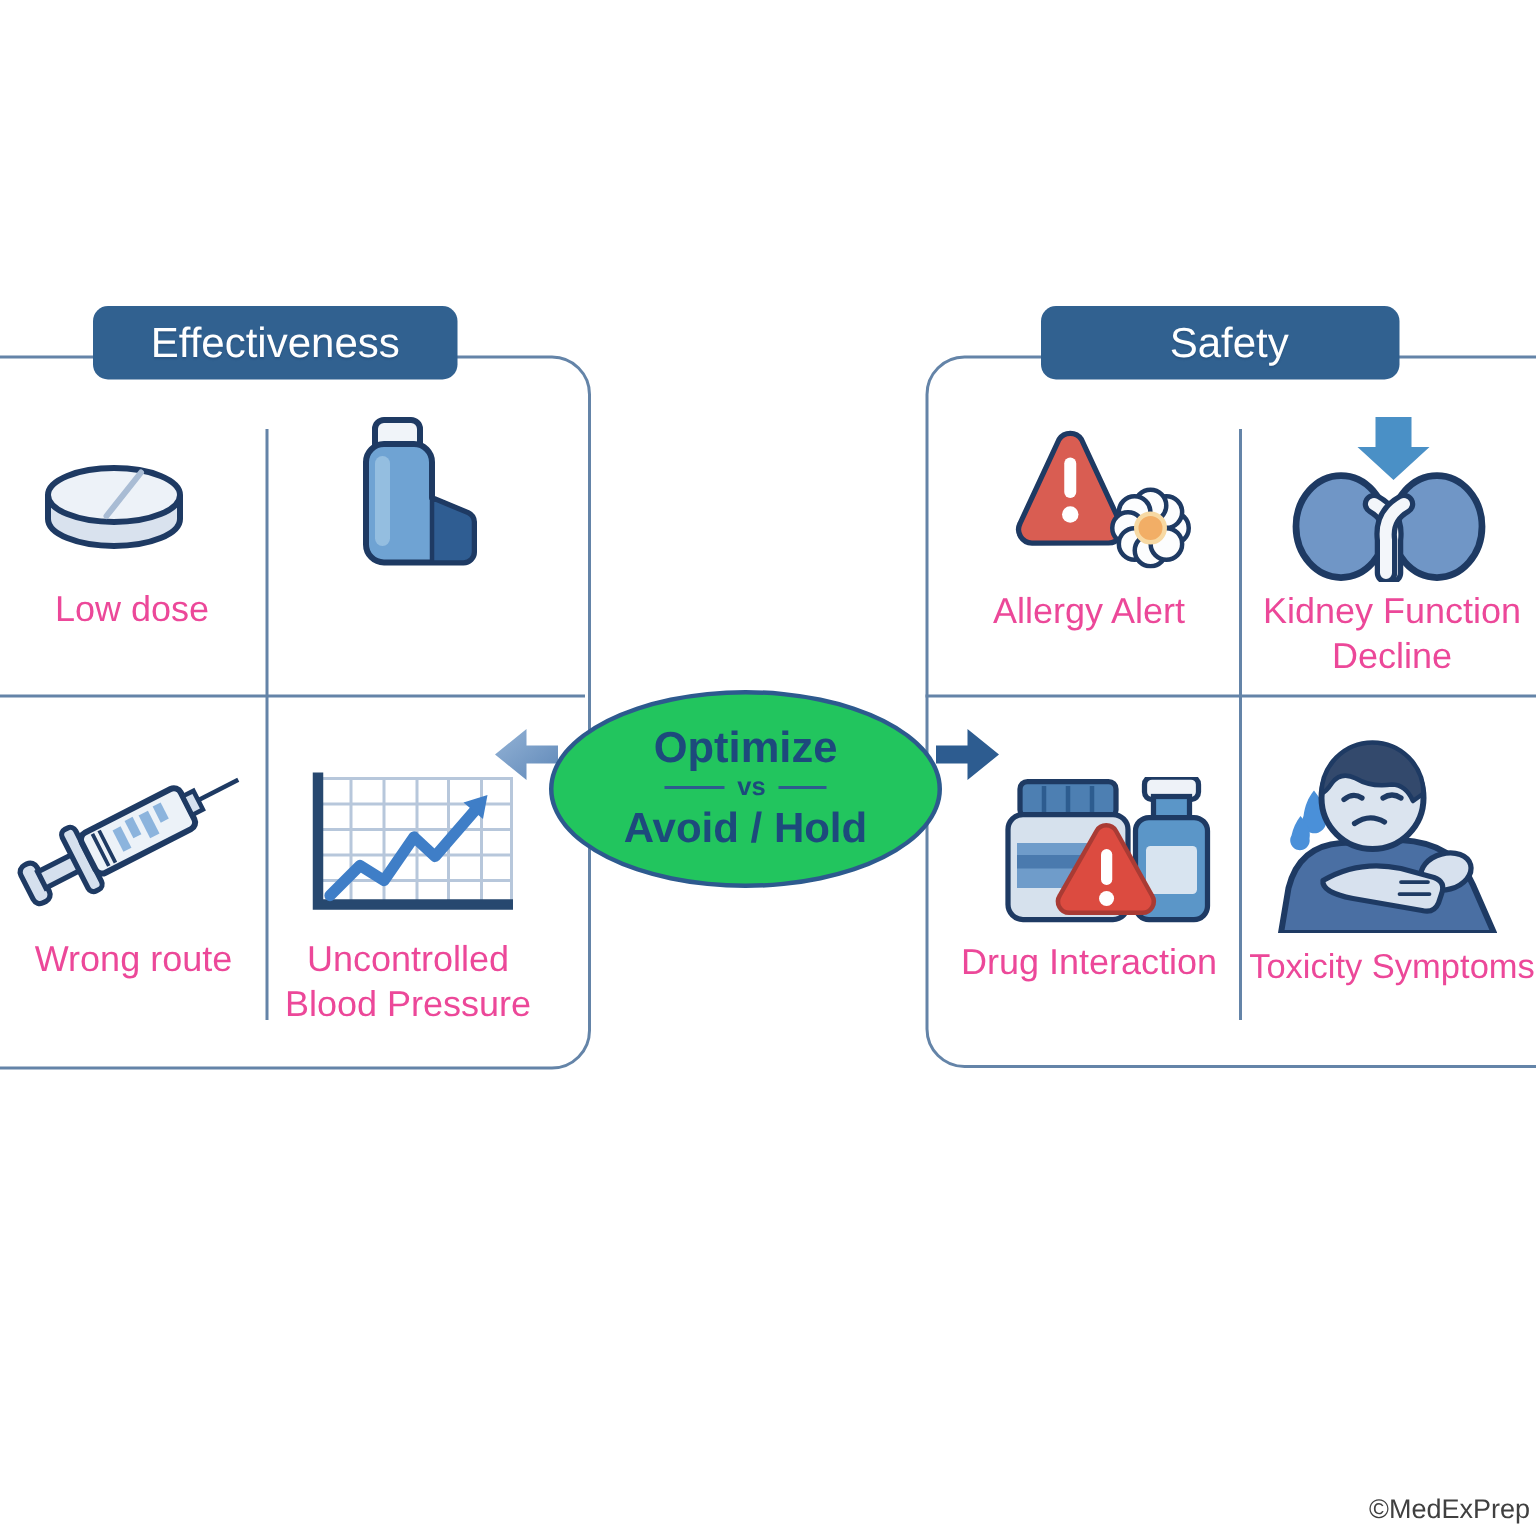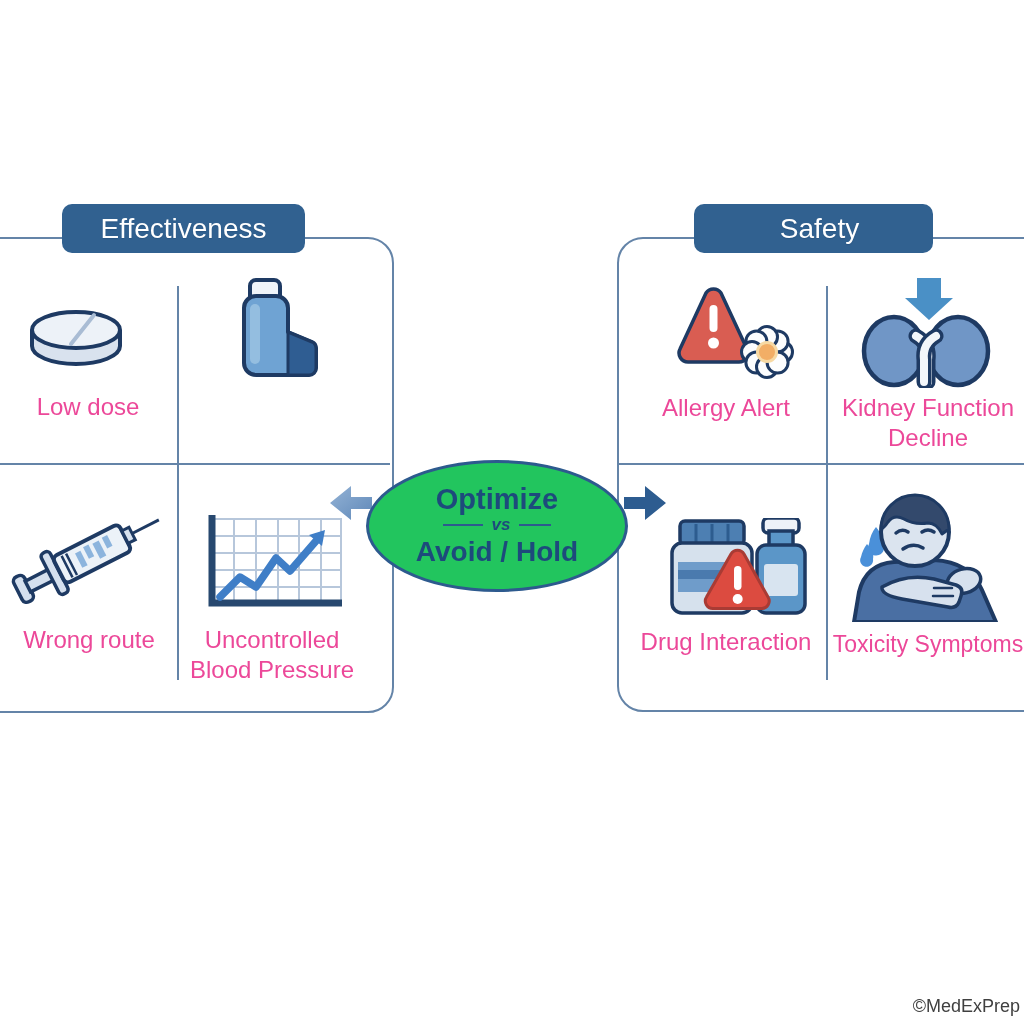--- a/index.html
+++ b/index.html
@@ -25,21 +25,21 @@
     border:3.5px solid #2d5a8e;border-radius:50%;z-index:5;
     display:flex;flex-direction:column;justify-content:center;align-items:center;gap:2px;
     box-sizing:border-box;
   }
   .oval-line1{font-size:29px;font-weight:bold;color:#1d4a7c;line-height:30px;}
   .oval-line2{font-size:28px;font-weight:bold;color:#1d4a7c;line-height:32px;}
   .vs-row{display:flex;align-items:center;gap:9px;height:18px;}
   .vs-line{height:2.5px;background:#2d5a8e;display:inline-block;}
   .vs-line.l{width:40px;}
   .vs-line.r{width:32px;}
-  .vs-text{font-size:17px;font-weight:bold;color:#1d4a7c;font-style:italic;}
+  .vs-text{font-size:17px;font-weight:bold;color:#1d4a7c;}
   .arrow{position:absolute;z-index:4;}
   .watermark{position:absolute;left:872px;top:983px;width:148px;color:#404040;font-size:18px;text-align:right;z-index:2;margin-top:13px;}
 </style>
 </head>
 <body>
 
 <div class="canvas">
 
   <div class="panel" style="left:-40px;top:237px;width:430px;height:472px;"></div>
   <div class="panel" style="left:617px;top:237px;width:450px;height:471px;"></div>

